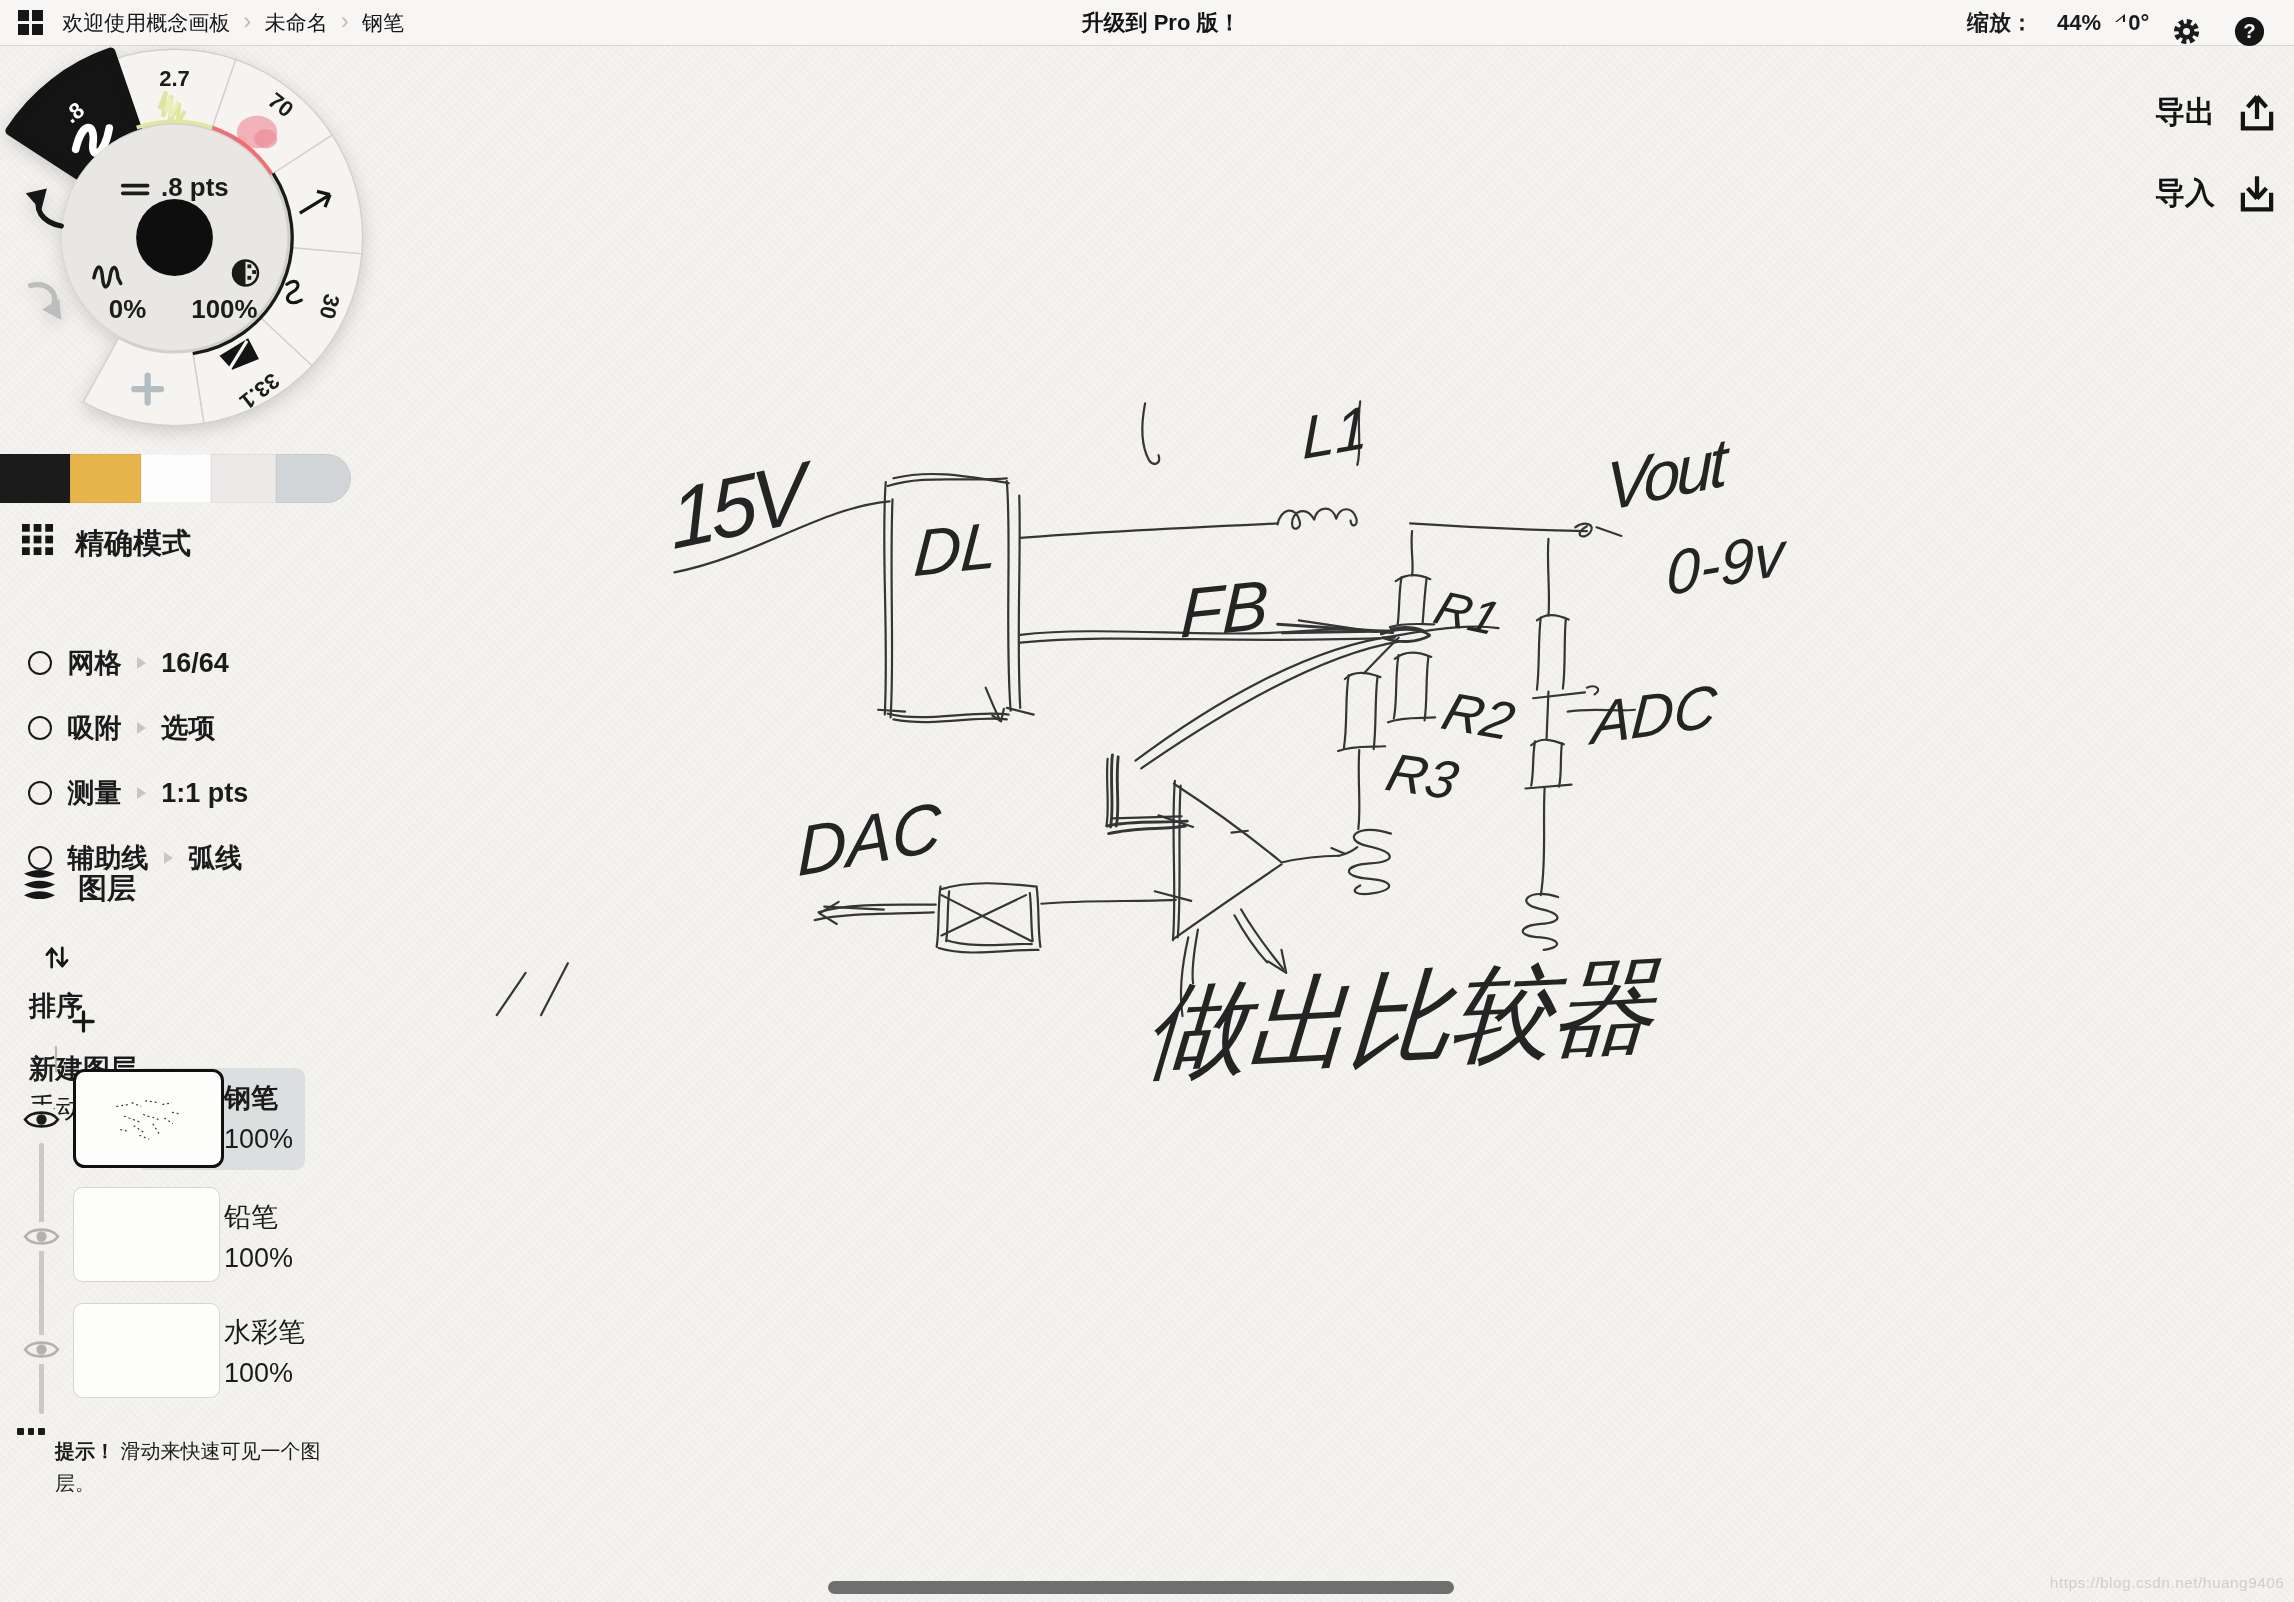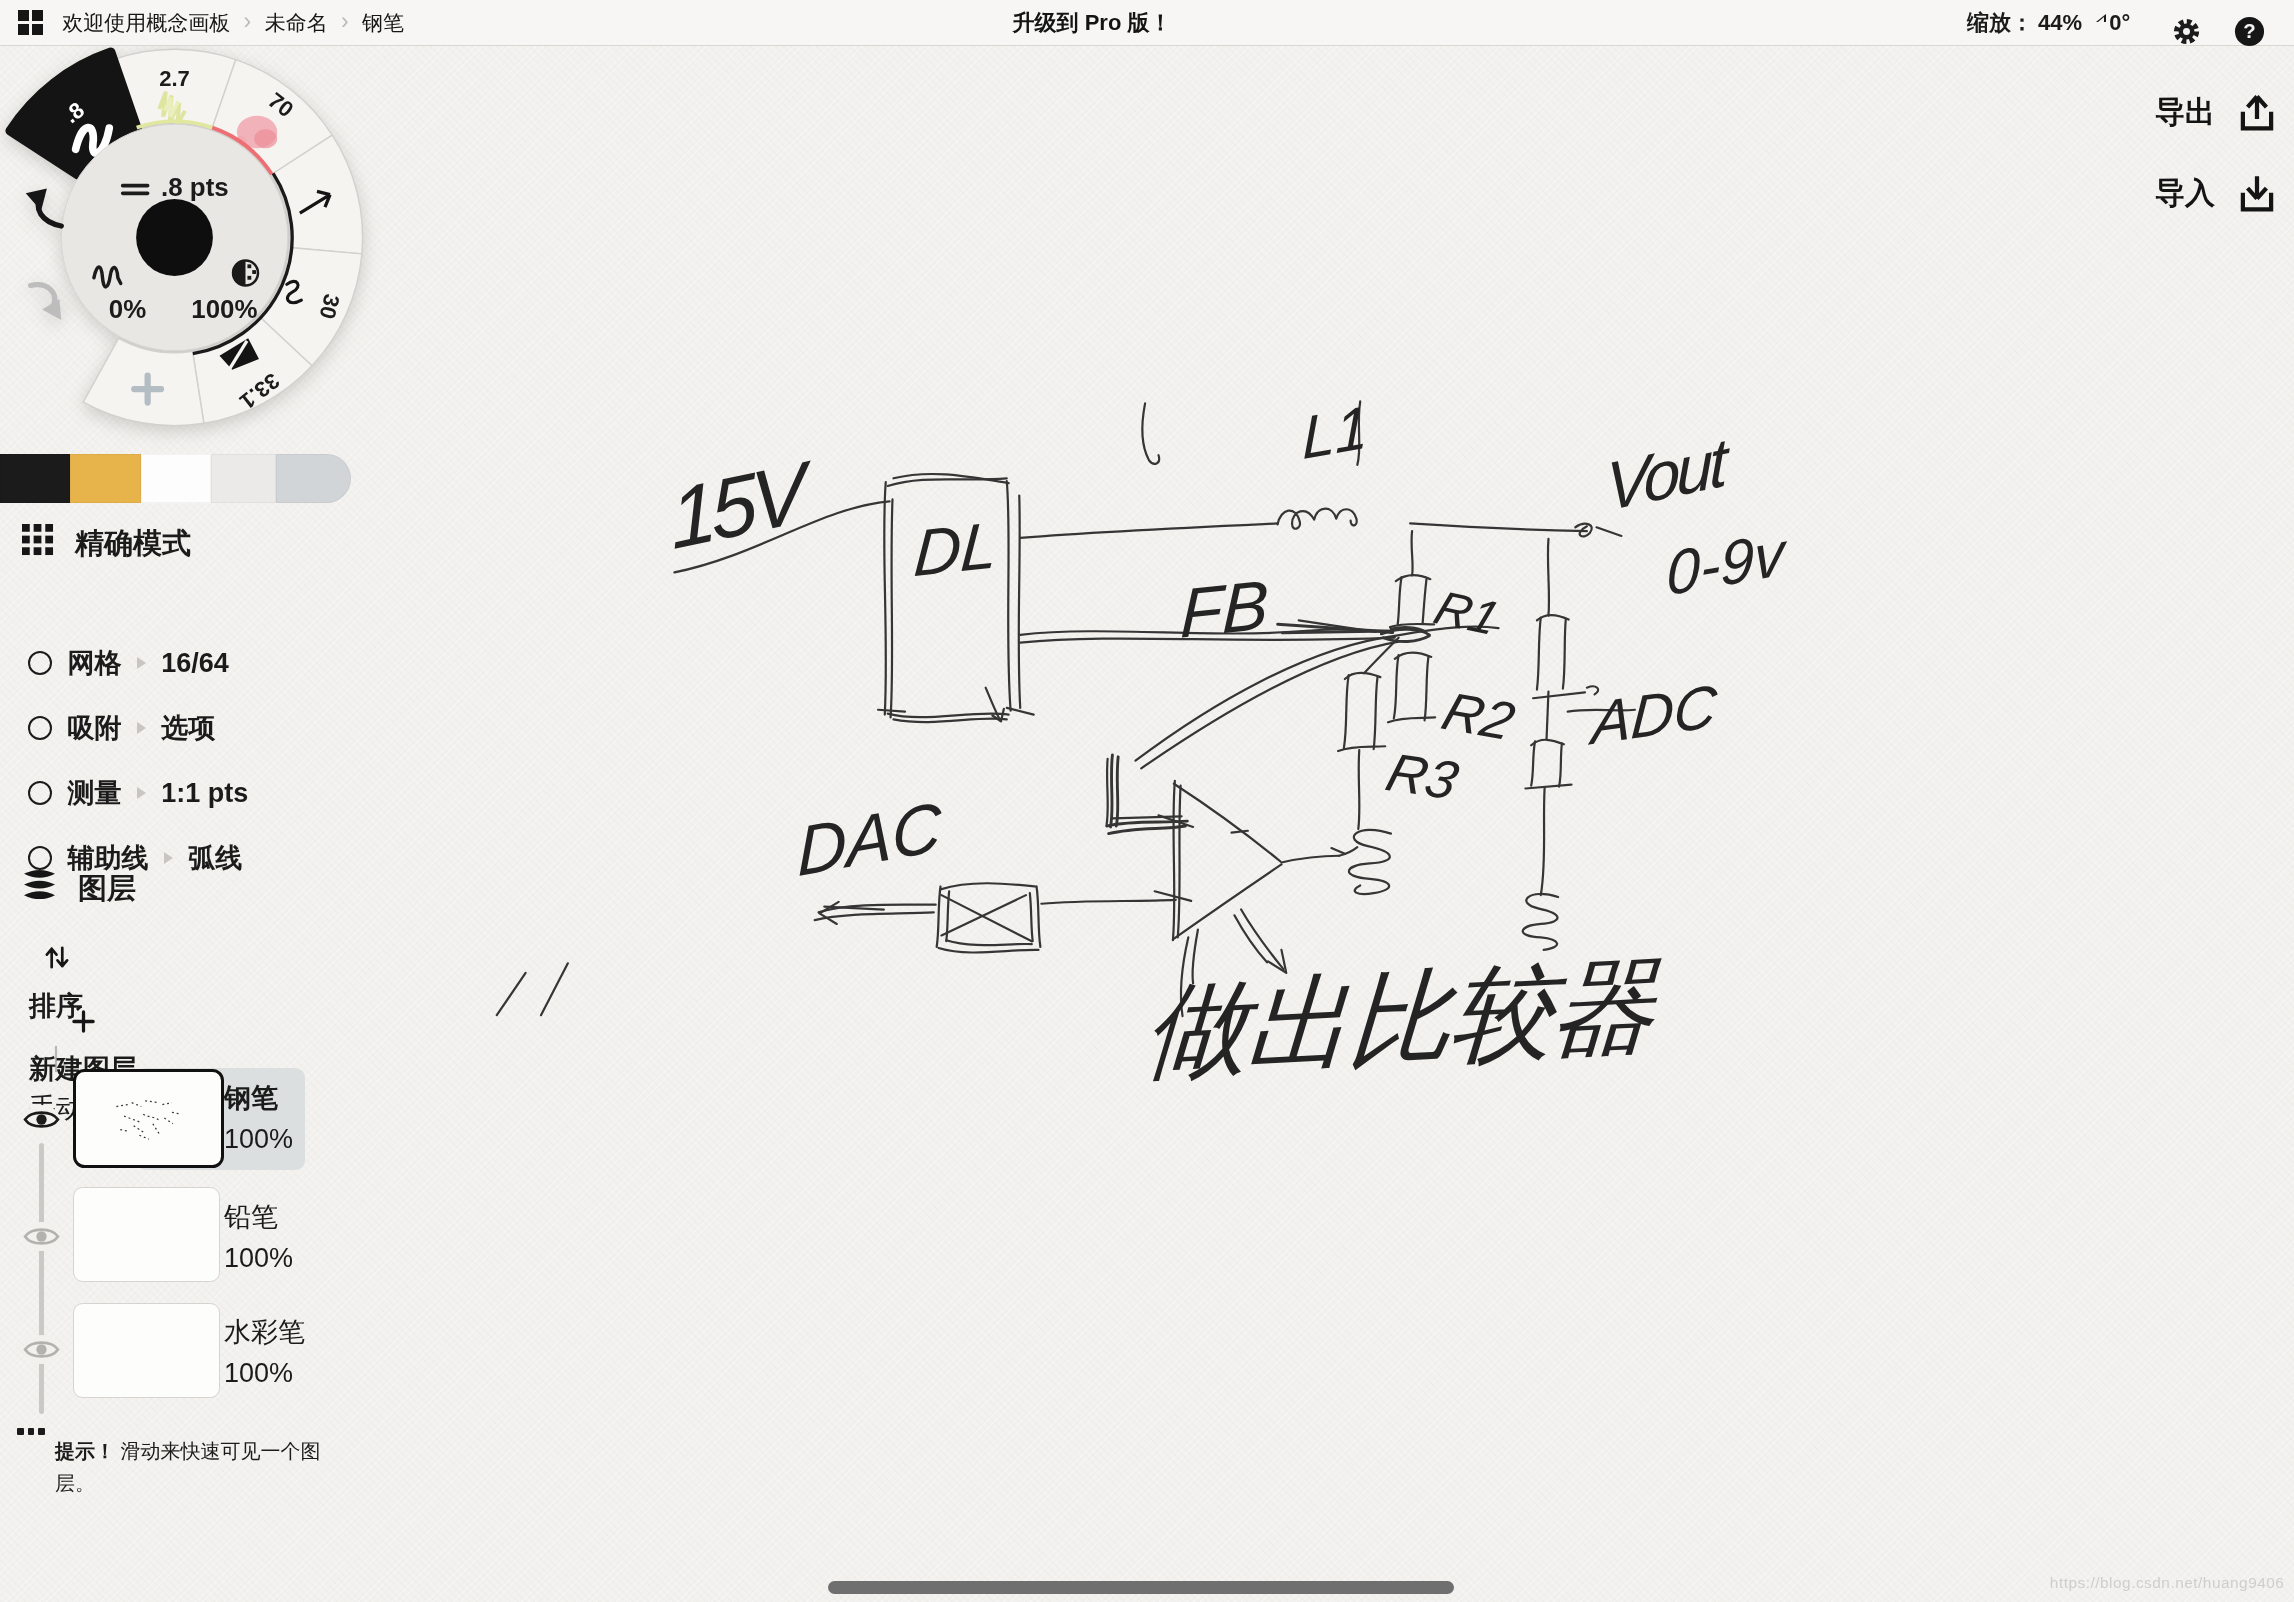--- a/index.html
+++ b/index.html
@@ -9,24 +9,24 @@
       repeating-linear-gradient(45deg, rgba(0,0,0,.010) 0 1.9px, transparent 1.9px 5.8px),
       repeating-linear-gradient(-45deg, rgba(255,255,255,.30) 0 1px, transparent 1px 4.8px);}
   
   .topbar{position:absolute;left:0;top:0;width:2294px;height:45px;z-index:50;
     background:rgba(247,246,244,.95);border-bottom:1px solid #d8d7d4;}
   .crumbs{position:absolute;left:18px;top:0;height:45px;display:flex;align-items:center;gap:13.4px;}
   .appgrid{display:grid;grid-template-columns:10.6px 10.6px;grid-template-rows:10.6px 10.6px;gap:3.8px;margin-right:5.8px;cursor:pointer;}
   .appgrid span{background:#161616;}
   .crumb{font-size:21px;color:#161616;cursor:pointer;}
   .crumb-sep{color:#bdbab6;font-size:23px;transform:translateY(-1px);}
-  .title{position:absolute;left:1092px;top:0;transform:translateX(-50%);line-height:45px;
+  .title{position:absolute;left:1161px;top:0;transform:translateX(-50%);line-height:45px;
     font-size:22px;font-weight:700;color:#141414;cursor:pointer;white-space:nowrap;}
   .zoomcluster{position:absolute;left:1967px;top:0;height:45px;display:flex;align-items:center;font-size:22px;font-weight:600;}
-  .zoomcluster .zl{margin-right:5px;}
+  .zoomcluster .zl{margin-right:24px;}
   .angle-tri{display:inline-block;width:0;height:0;border-left:12.5px solid transparent;border-bottom:10.6px solid transparent;
     border-right:0;box-sizing:border-box;margin:0 1.9px 0 13.4px;
     border-bottom-color:transparent;position:relative;}
   .angle-tri::before{content:"";position:absolute;left:-11.5px;top:-3.8px;width:0;height:0;
     border-left:10.6px solid transparent;border-bottom:8.6px solid #1b1b1b;}
   .angle-tri::after{content:"";position:absolute;left:-9.6px;top:-1px;width:0;height:0;
     border-left:6.7px solid transparent;border-bottom:5.8px solid #f4f3f1;}
   .tb-icon{position:absolute;top:16.3px;width:33px;height:33px;cursor:pointer;}
   
   .side-action{position:absolute;display:flex;align-items:center;gap:23px;z-index:30;cursor:pointer;}

